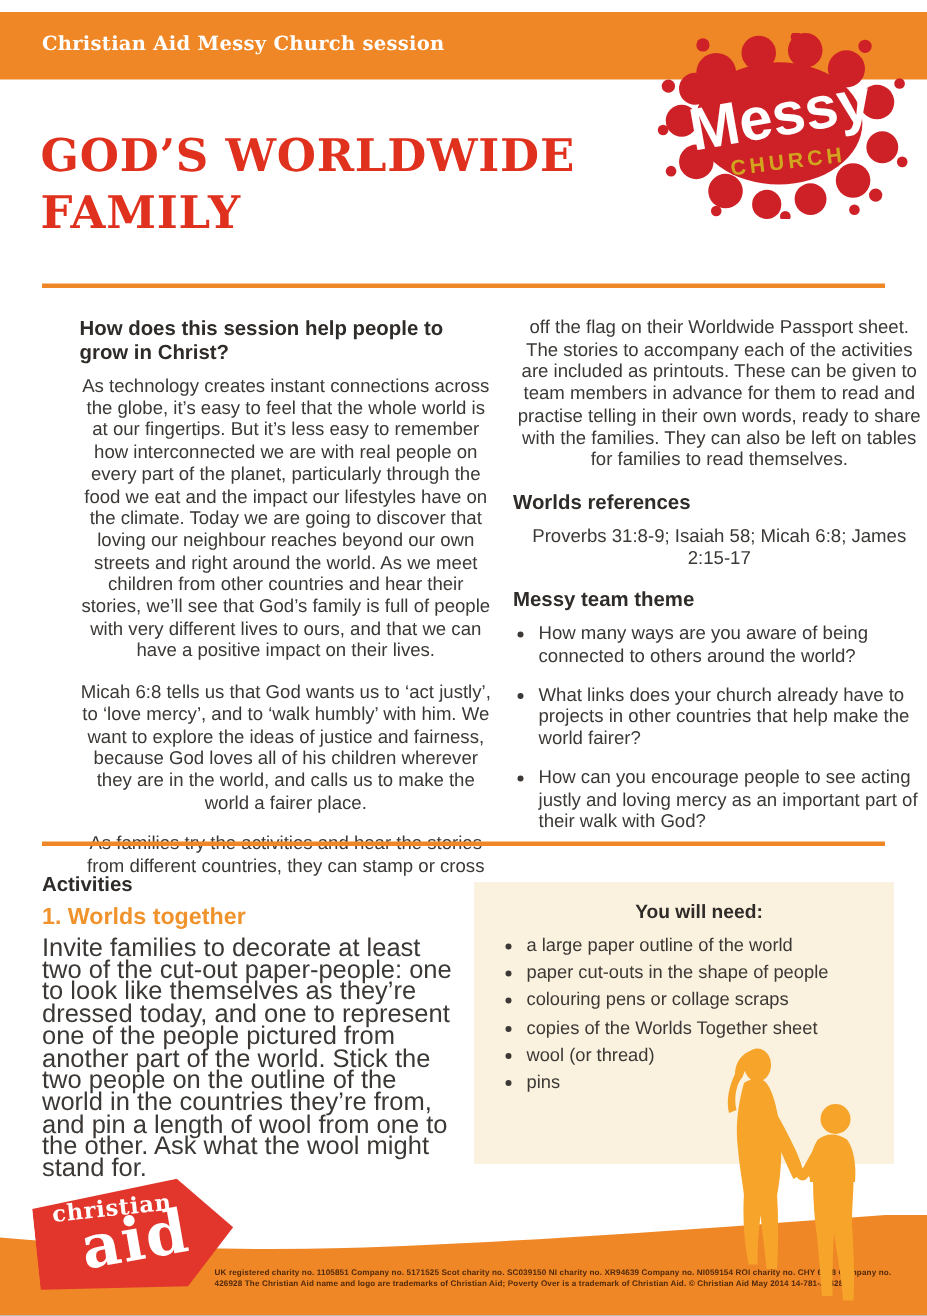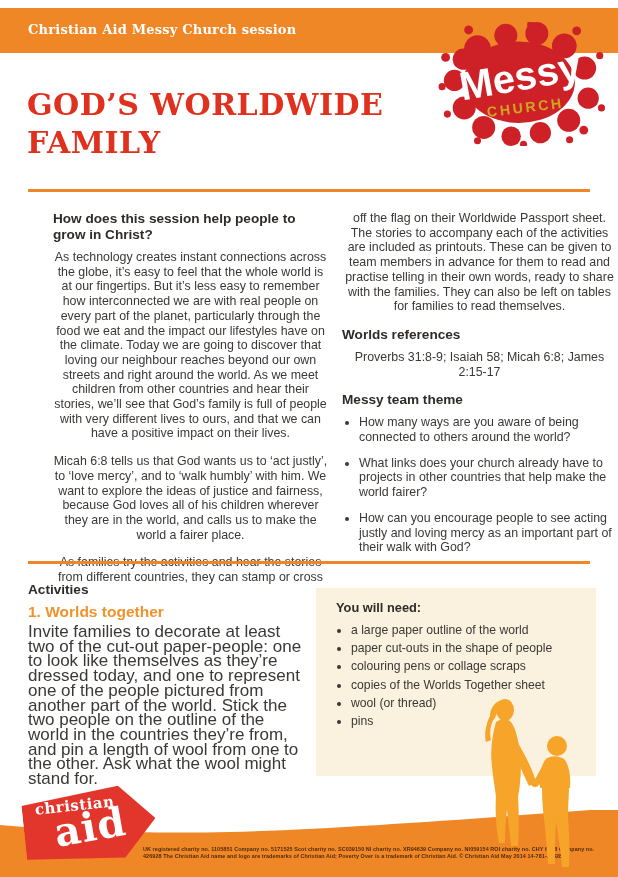--- a/index.html
+++ b/index.html
@@ -36,21 +36,21 @@
   
   .activities-heading{position:absolute;left:28px;top:582px;font-size:13.6px;font-weight:bold;color:#2e2b28;}
   .activity1-title{position:absolute;left:28px;top:603px;font-size:15.5px;font-weight:bold;color:#f0932c;}
   .activity1-text{position:absolute;left:28px;top:625px;width:278px;font-size:17px;line-height:14.7px;}
 
   
   .need-box{
     position:absolute;left:316px;top:588px;width:280px;height:188px;
     background:#faf1de;box-sizing:border-box;padding:12px 0 0 20px;
   }
-  .need-box h4{margin:0 0 6px 0;font-size:12.8px;color:#2e2b28;}
+  .need-box h4{margin:0 0 6px 0;font-size:12.8px;color:#2e2b28;text-align:center;}
   .need-box ul{margin:0;padding-left:15px;font-size:12.2px;line-height:18.2px;}
 
   
   .figures{position:absolute;left:450px;top:694px;z-index:4;}
 
   
   .footer-wave{position:absolute;left:0;top:810px;z-index:1;}
   .smallprint{
     position:absolute;left:143px;top:846px;width:458px;z-index:2;
     font-size:5.4px;line-height:6.6px;color:#52290a;font-weight:bold;letter-spacing:.1px;

